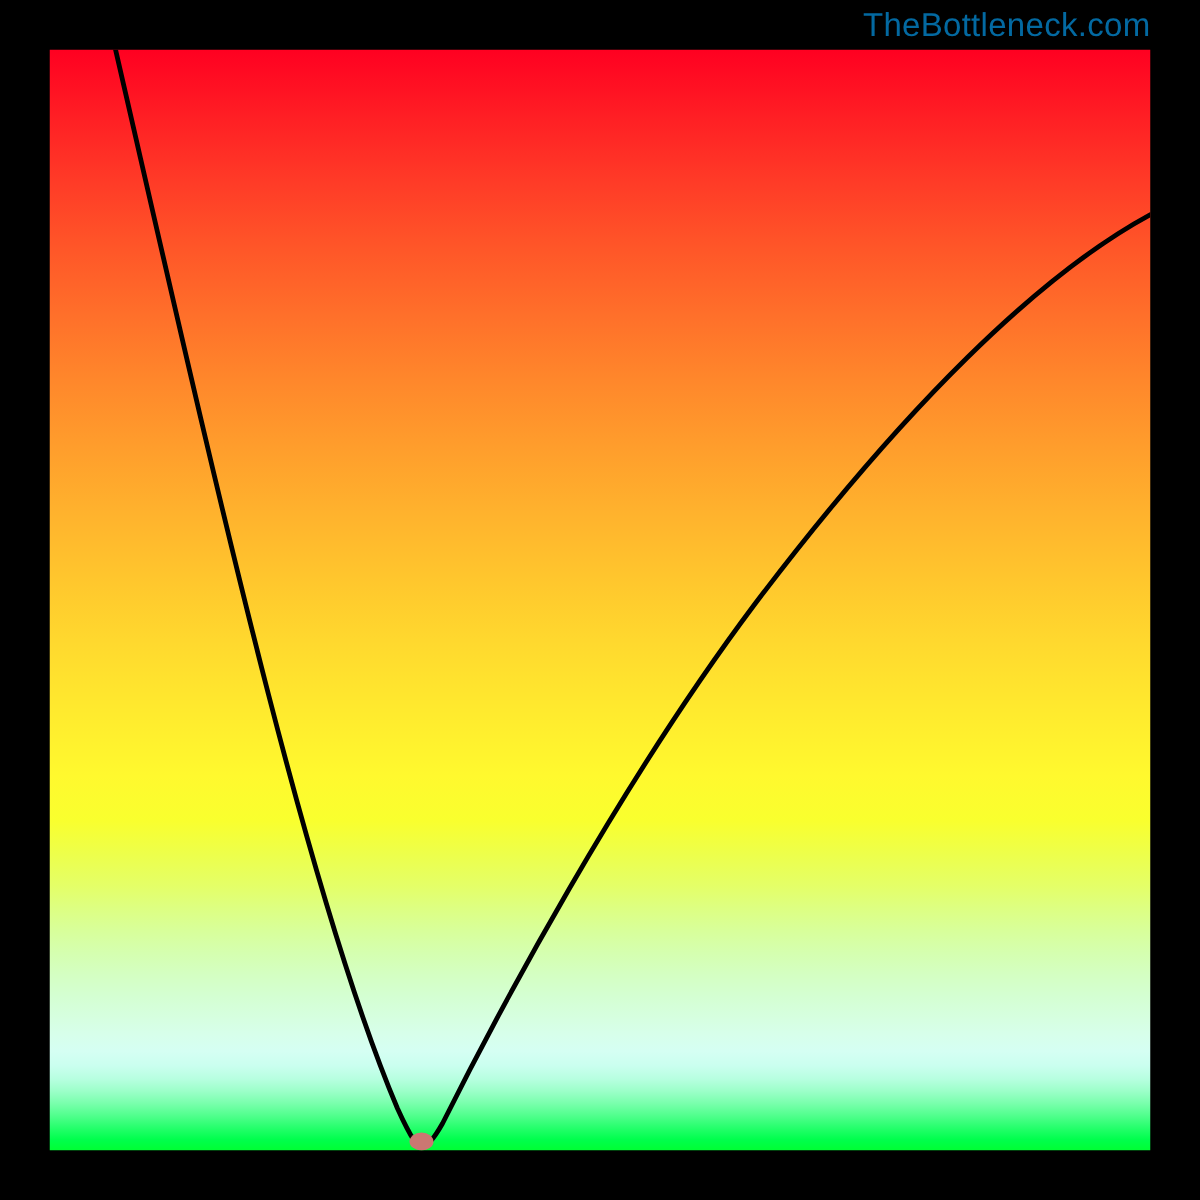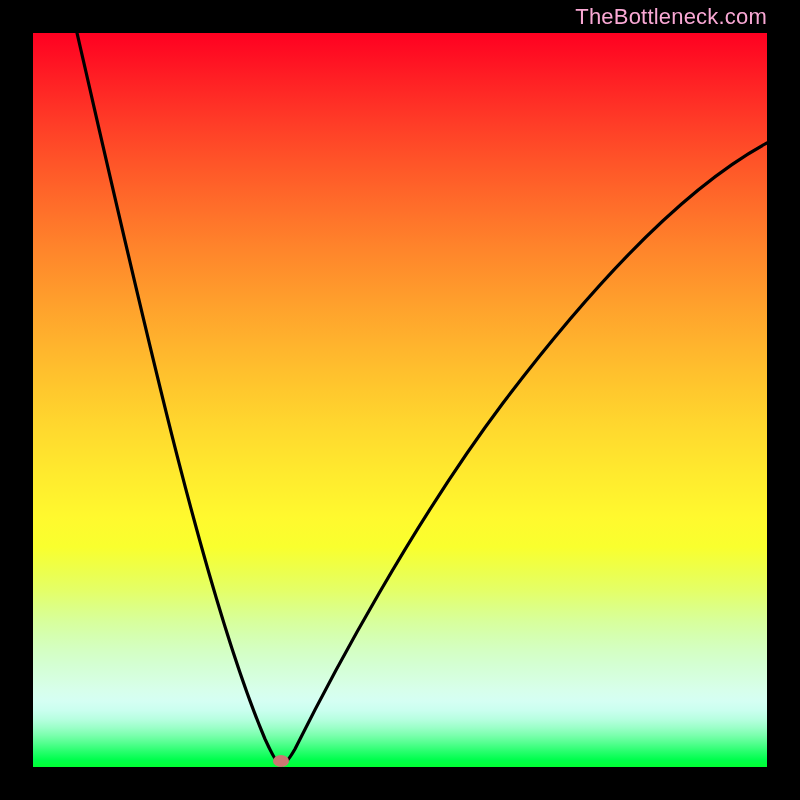--- a/index.html
+++ b/index.html
@@ -62,21 +62,21 @@
     );
   }
   .marker {
     position: absolute;
     border-radius: 50%;
     transform: translate(-50%, -50%);
     background: #cb7772;
   }
   .watermark {
     position: absolute;
-    color: #f9a8d4;
+    color: #0369a1;
     font-size: 22px;
     font-weight: 400;
     letter-spacing: 0.2px;
   }
   svg.curve {
     position: absolute;
     left: 0; top: 0;
     width: 734px;
     height: 734px;
   }

